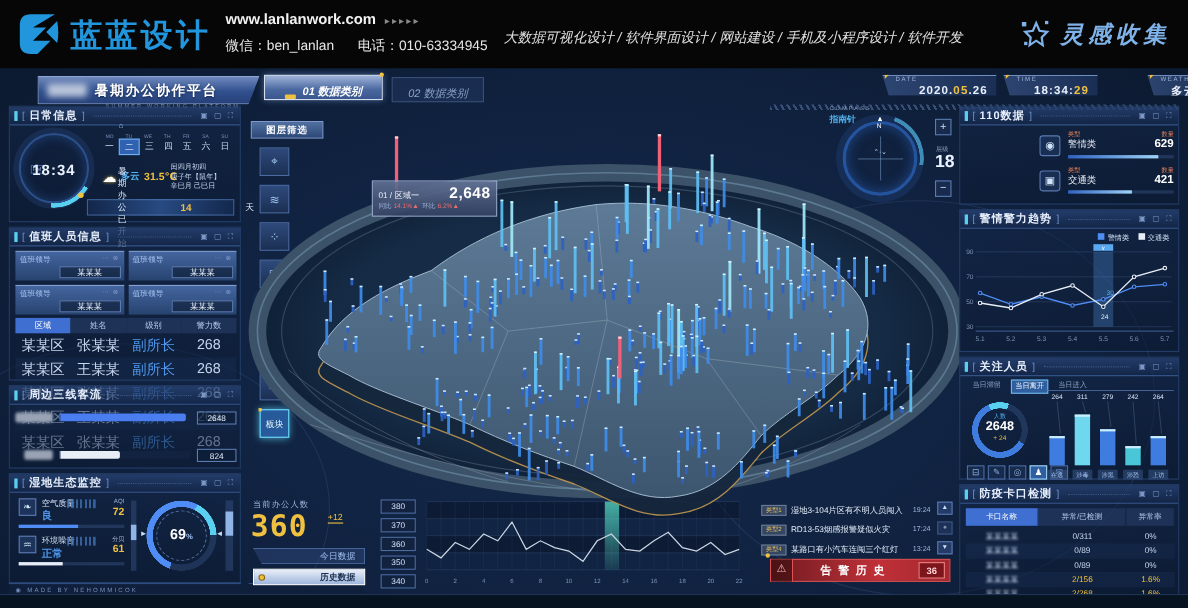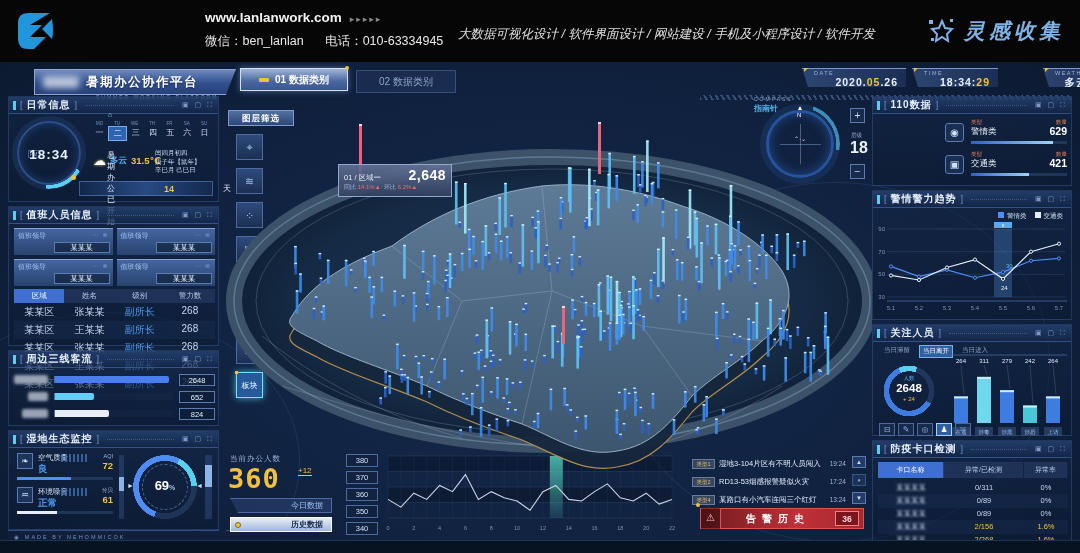--- a/index.html
+++ b/index.html
@@ -27,26 +27,26 @@
   .bg-ring { position:absolute; border-radius:50%; border:1px solid rgba(110,150,210,.14); pointer-events:none; }
   .pos { position:absolute; }
 
   
   #title-plate { position:absolute; left:34px; top:7px; width:202px; height:26px;
     background:linear-gradient(180deg,#6e88bd,#30508e 55%,#27417a); border:1px solid #8ea6d6;
     clip-path:polygon(0 0,100% 0,95% 100%,0 100%); display:flex; align-items:center; padding-left:8px; }
   #title-plate .blur-block { width:36px; height:12px; background:#b9c4da; border-radius:2px; filter:blur(3px); margin-right:7px; }
   #title-plate .t { font-size:12.5px; font-weight:bold; color:#fff; letter-spacing:1.5px; text-shadow:0 1px 2px #16264a; }
   #title-sub { position:absolute; left:96px; top:32px; font-size:5px; color:#93a8d2; letter-spacing:2px; filter:blur(.7px); }
-  .top-tab { position:absolute; height:23px; display:flex; align-items:center; justify-content:center; gap:6px; font-size:10px; }
+  .top-tab { position:absolute; height:23px; display:flex; align-items:flex-end; justify-content:center; gap:6px; font-size:10px;font-style:italic; }
   #tab-1 { left:240px; top:6px; width:108px; background:linear-gradient(180deg,#9eb3d9,#49679f 60%,#3a568e);
     border:1px solid #d4deef; color:#fff; font-weight:bold; box-shadow:0 0 6px rgba(140,180,240,.5); }
   #tab-1 .dash { width:10px; height:4px; background:#f0c040; border-radius:1px; }
   #tab-1 .dot { position:absolute; right:-2px; top:-3px; width:4px; height:4px; background:#f0c040; border-radius:50%; }
-  #tab-2 { left:356px; top:8px; width:100px; background:rgba(38,60,104,.45); border:1px solid rgba(130,160,210,.3); color:#8ba2c8; }
+  #tab-2 { left:356px; top:8px; width:84px; background:rgba(38,60,104,.45); border:1px solid rgba(130,160,210,.3); color:#8ba2c8; }
   .info-plate { position:absolute; top:6px; height:19px; background:linear-gradient(90deg,rgba(70,102,160,.55),rgba(32,54,98,.7));
     border-top:1px solid #7c99cf; clip-path:polygon(0 0,100% 0,100% 100%,6px 100%); padding:1px 8px 0 12px; }
   .info-plate .lab { font-size:5.5px; color:#9db2dc; letter-spacing:1.5px; }
   .info-plate .val { font-size:10.5px; color:#e9f0fb; font-weight:bold; text-align:right; letter-spacing:1px; }
   .info-plate .yel { color:#f0c040; }
   .info-plate .tick { position:absolute; left:2px; top:-2px; width:5px; height:5px; background:#f0c040;
     clip-path:polygon(0 0,100% 0,0 100%); }
   #plate-date { left:802px; width:104px; }
   #plate-time { left:912px; width:86px; }
   #plate-weather { left:1043px; width:68px; }
@@ -95,21 +95,21 @@
 
   
   .cards { position:absolute; left:5px; top:21px; width:201px; display:grid; grid-template-columns:1fr 1fr; gap:4px; }
   .dcard { height:27px; background:linear-gradient(180deg,#44659f,#27436f); border-top:1px solid #85a1d2; position:relative; padding:2px 4px; }
   .dcard .r1 { display:flex; justify-content:space-between; font-size:7px; color:#a9c6f2; }
   .dcard .r1 .ic { color:#7d98c8; font-size:6px; letter-spacing:1px; }
   .dcard .nm { position:absolute; right:3px; bottom:2px; width:56px; height:11px; background:rgba(10,22,44,.55);
     border:1px solid #5a7ab0; font-size:7.5px; color:#e7effc; text-align:center; line-height:10px; }
   .dtable { position:absolute; left:5px; top:82px; width:201px; }
   .dtr { display:flex; }
-  .dtr span { flex:1; font-size:10px; padding:2px 0; text-align:center; color:#c6d6ee; }
+  .dtr span { flex:1; font-size:13px; padding:2px 0; text-align:center; color:#c6d6ee; }
   .dth span { background:rgba(38,60,102,.65); color:#b5cbea; font-size:7.5px; }
   .dth span:first-child { background:#3f6fd0; color:#fff; }
   .dtr.alt { background:rgba(30,52,92,.3); }
   .dtr .lvl { color:#4f9af0; }
 
   
   .flow-row { position:absolute; left:5px; width:201px; height:13px; display:flex; align-items:center; }
   .flow-pill { height:9px; background:#99a3b5; border-radius:2px; filter:blur(1.6px); margin-right:6px; }
   .flow-track { flex:1; height:7px; border-left:1px solid #4a6aa0; position:relative; background:rgba(20,40,72,.5); }
   .flow-fill { position:absolute; left:0; top:0; bottom:0; border-radius:0 2px 2px 0; }
@@ -269,20 +269,21 @@
 </head>
 <body>
 
 <div id="stage">
 
   <div id="site-header">
     <svg id="logo-icon" viewBox="0 0 40 40">
       <path d="M34 2 H12 Q2 2 2 12 V28 Q2 38 12 38 H18 L30 26 H14 L26 14 H14 L34 2 Z" fill="#2196dd"></path>
       <path d="M36 8 L26 18 L36 28 Q38 20 36 8 Z" fill="#2196dd"></path>
     </svg>
+    <div id="logo-text">蓝蓝设计</div>
     <div id="hdr-site"><span>www.lanlanwork.com</span><span class="arrows">▸▸▸▸▸</span></div>
     <div id="hdr-contact">
       <span>微信：ben_lanlan</span>
       <span>电话：010-63334945</span>
     </div>
     <div id="hdr-collect">
       <svg class="star" viewBox="0 0 28 28">
         <path d="M14 4 L17 11 L24 12 L19 17 L20 24 L14 20 L8 24 L9 17 L4 12 L11 11 Z" fill="none" stroke="#7fb2e8" stroke-width="2"></path>
         <rect x="1" y="3" width="4" height="4" fill="#7fb2e8"></rect>
           <rect x="22" y="2" width="3" height="3" fill="#7fb2e8"></rect>
@@ -1235,27 +1236,20 @@
           <span class="dots"></span>
           <span class="ctrl">▣ ▢ ⛶</span>
         </div>
       <div class="flow-row" style="top:22px;">
           <span class="flow-pill" style="width:34px;"></span>
           <span class="flow-track">
             <i class="flow-fill" style="width: 97%; background: rgb(74, 125, 240);"></i>
           </span>
           <span class="flow-val">2648</span>
         </div>
-      <div class="flow-row" style="top:39px;">
-          <span class="flow-pill" style="width:20px; margin-left:14px;"></span>
-          <span class="flow-track">
-            <i class="flow-fill" style="width: 33%; background: rgb(98, 205, 246);"></i>
-          </span>
-          <span class="flow-val">652</span>
-        </div>
       <div class="flow-row" style="top:56px;">
           <span class="flow-pill" style="width:26px; margin-left:8px;"></span>
           <span class="flow-track">
             <i class="flow-fill" style="width: 46%; background: rgb(233, 238, 246);"></i>
           </span>
           <span class="flow-val">824</span>
         </div>
     </div>
 
     <div class="panel" style="left:8px; top:368px; height:100px;">

